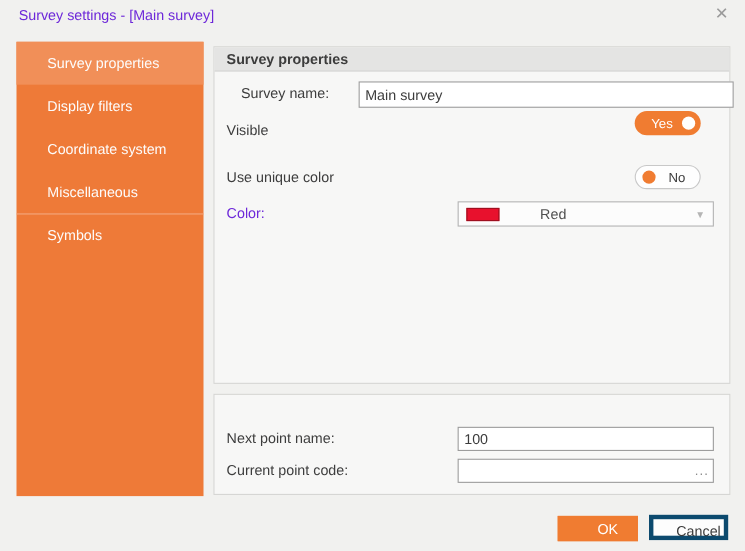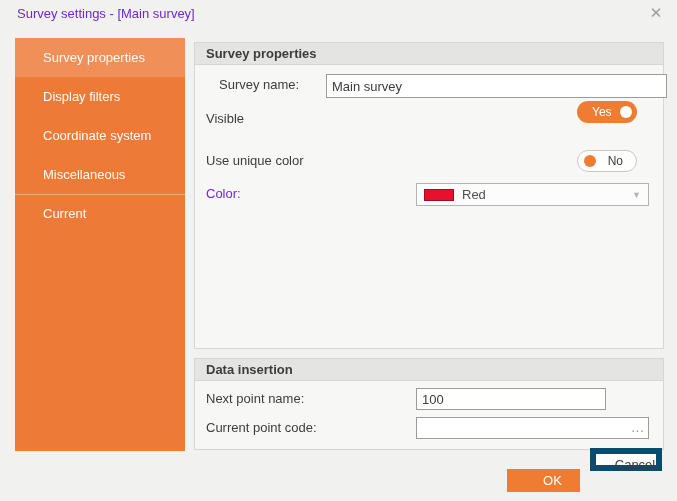--- a/index.html
+++ b/index.html
@@ -66,43 +66,43 @@
   .toggle-on .t-label { position: absolute; left: 15px; line-height: 22px; }
   .toggle-on .t-knob { position: absolute; right: 5px; top: 5px; width: 12px; height: 12px; border-radius: 50%; background: #fff; }
   .toggle-off { background: #fefefe; border: 1px solid #c8c8c8; color: #3c3c3c; }
   .toggle-off .t-label { position: absolute; right: 13px; line-height: 20px; text-align: center; }
   .toggle-off .t-knob { position: absolute; left: 6px; top: 4px; width: 12px; height: 12px; border-radius: 50%; background: #f07c31; }
 
   
   .dropdown {
     left: 221px; top: 140px; width: 233px; height: 23px;
     border: 1px solid #b3b3b3; background: #fcfcfc;
-    display: flex; align-items: center; padding: 0 7px;
+    display: flex; align-items: center; padding: 0 7px; gap: 29px;
   }
   .swatch { width: 30px; height: 12px; background: #e8112d; border: 1px solid #9e0f1f; margin-right: 8px; }
   .dd-text { flex: 1; color: #4f4f4f; }
   .dd-arrow { color: #b5b5b5; font-size: 9px; }
 
   
   .btn { height: 23px; line-height: 21px; text-align: center; cursor: pointer; font-size: 13px; padding-left: 18px; }
   .btn-ok { left: 507px; top: 469px; width: 73px; background: #f07c31; color: #fff; border: 1px solid #f07c31; }
-  .btn-cancel { left: 590px; top: 448px; width: 72px; background: #fdfdfd; color: #3c3c3c; border: 6px solid #0c4a6e; }
+  .btn-cancel { left: 590px; top: 468px; width: 72px; background: #fdfdfd; color: #3c3c3c; border: 4px solid #0c4a6e; }
 </style>
 </head>
 <body>
 
 <div class="abs win-title">Survey settings - [Main survey]</div>
 <div class="abs win-close">✕</div>
 
 <div class="abs sidebar">
   <div class="side-item selected">Survey properties</div>
   <div class="side-item">Display filters</div>
   <div class="side-item">Coordinate system</div>
   <div class="side-item">Miscellaneous</div>
-  <div class="side-item has-divider">Current</div>
+  <div class="side-item has-divider">Symbols</div>
 </div>
 
 <div class="abs groupbox g1">
   <div class="group-head">Survey properties</div>
 
   <div class="abs lbl" style="top:31px;margin-left:13px;">Survey name:</div>
   <input class="abs txt" style="left: 131px; top: 31px; width: 341px; height: 24px;" type="text" value="Main survey">
 
   <div class="abs lbl" style="top:65px;">Visible</div>
   <div class="abs toggle toggle-on" style="left:382px; top:58px;">
@@ -118,24 +118,23 @@
 
   <div class="abs lbl disabled" style="top:140px;">Color:</div>
   <div class="abs dropdown">
     <span class="swatch"></span>
     <span class="dd-text">Red</span>
     <span class="dd-arrow">▼</span>
   </div>
 </div>
 
 <div class="abs groupbox g2">
-  <div class="group-head">Data insertion</div>
 
   <div class="abs lbl" style="top:29px;">Next point name:</div>
-  <input class="abs txt" style="left: 221px; top: 29px; width: 190px; height: 22px;" type="text" value="100">
+  <input class="abs txt" style="left: 221px; top: 29px; width: 233px; height: 22px;" type="text" value="100">
 
   <div class="abs lbl" style="top:58px;text-align:right;">Current point code:</div>
   <div class="abs field-wrap" style="left:221px; top:58px; width:233px; height:22px;">
     <input type="text" value="" style="">
     <span class="browse-btn">...</span>
   </div>
 </div>
 
 <div class="abs btn btn-ok">OK</div>
 <div class="abs btn btn-cancel">Cancel</div>

